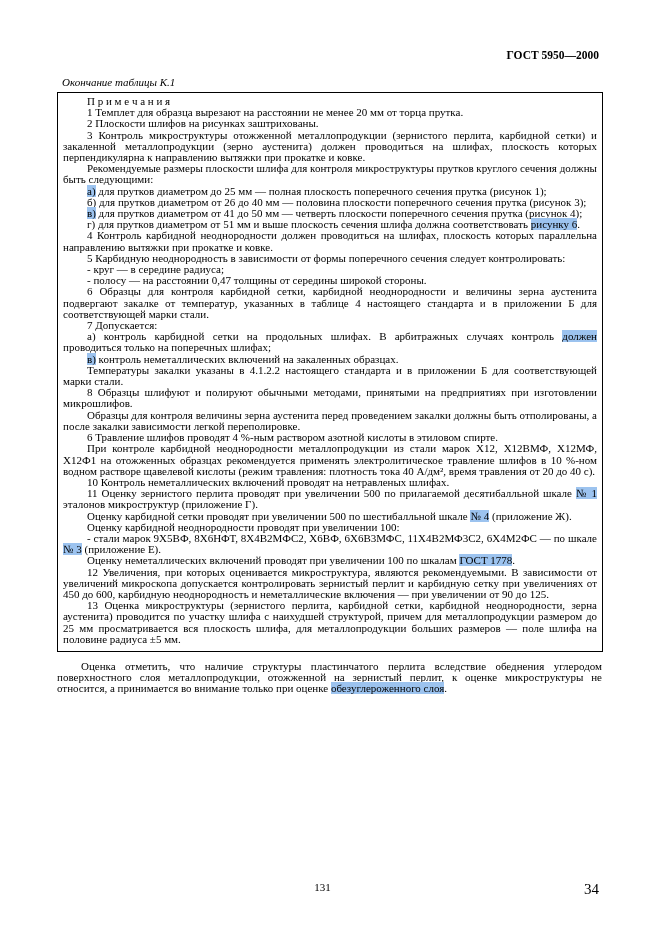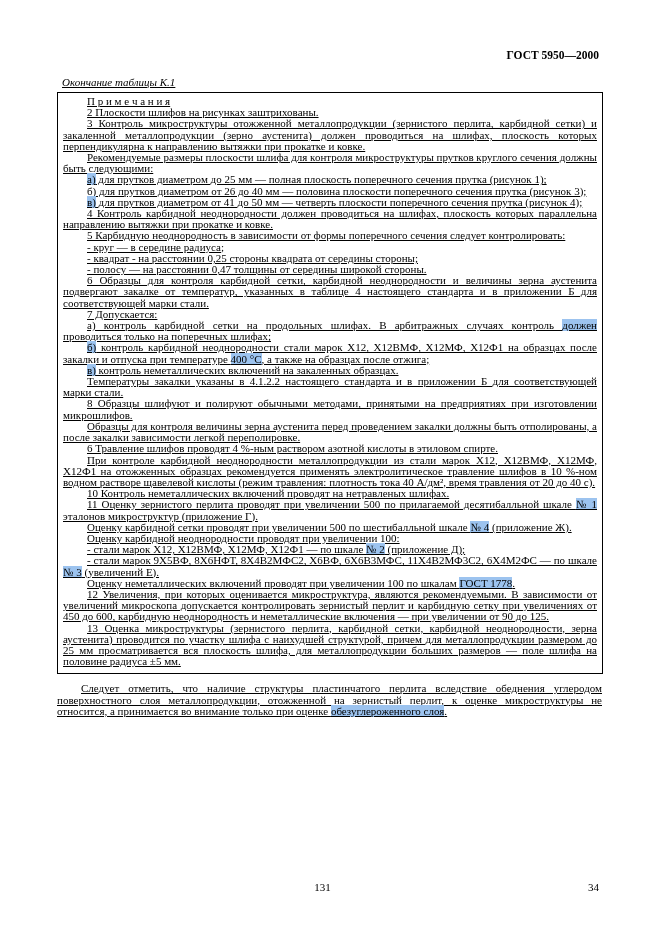--- a/index.html
+++ b/index.html
@@ -9,21 +9,21 @@
     color: #000000;
     font-family: "Liberation Serif", "DejaVu Serif", serif;
     position: relative;
     overflow: hidden;
   }
   .header {
     position: absolute; top: 24px; right: 62px;
     font-weight: 700; font-size: 11.5px; margin-top: 25px;
   }
   .content {
-    position: absolute; top: 76px; left: 57px; width: 546px; text-decoration: underline;
+    position: absolute; top: 76px; left: 57px; width: 546px;
   }
   .caption {
     font-style: italic; font-size: 11px;
     margin: 0 0 4px 5px;
   }
   .notes-box {
     border: 1px solid #000;
     padding: 3px 5px 6px 5px;
     box-sizing: border-box;
   }
@@ -35,64 +35,63 @@
     margin: 0;
   }
   .closing { margin-top: 9px; padding: 0 1px 0 0; }
   .hl { background: var(--hl-color, #9cc3ef); }
   .footer-center {
     position: absolute; top: 881px; left: 0; right: 16px;
     text-align: center; font-size: 11px;
   }
   .footer-right {
     position: absolute; top: 881px; right: 62px;
-    font-size: 11px;
+    font-size: 15px;
   }
 </style>
 </head>
 <body>
 
 <div class="header">ГОСТ 5950—2000</div>
 
 <div class="content">
   <div class="caption">Окончание таблицы К.1</div>
   <div class="notes-box">
     <div>
         <div class="para"><span>П р и м е ч а н и я</span></div>
+        <div class="para"><span>1 Темплет для образца вырезают на расстоянии не менее 20 мм от торца прутка.</span></div>
         <div class="para"><span>2 Плоскости шлифов на рисунках заштрихованы.</span></div>
         <div class="para"><span>3 Контроль микроструктуры отожженной металлопродукции (зернистого перлита, карбидной сетки) и закаленной металлопродукции (зерно аустенита) должен проводиться на шлифах, плоскость которых перпендикулярна к направлению вытяжки при прокатке и ковке.</span></div>
         <div class="para"><span>Рекомендуемые размеры плоскости шлифа для контроля микроструктуры прутков круглого сечения должны быть следующими:</span></div>
         <div class="para"><span class="hl">а)</span><span> для прутков диаметром до 25 мм — полная плоскость поперечного сечения прутка (рисунок 1);</span></div>
         <div class="para"><span>б) для прутков диаметром от 26 до 40 мм — половина плоскости поперечного сечения прутка (рисунок 3);</span></div>
         <div class="para"><span class="hl">в)</span><span> для прутков диаметром от 41 до 50 мм — четверть плоскости поперечного сечения прутка (рисунок 4);</span></div>
+        <div class="para"><span>г) для прутков диаметром от 51 мм и выше плоскость сечения шлифа должна соответствовать </span><span class="hl">рисунку 6</span><span>.</span></div>
         <div class="para"><span>4 Контроль карбидной неоднородности должен проводиться на шлифах, плоскость которых параллельна направлению вытяжки при прокатке и ковке.</span></div>
         <div class="para"><span>5 Карбидную неоднородность в зависимости от формы поперечного сечения следует контролировать:</span></div>
         <div class="para"><span>- круг — в середине радиуса;</span></div>
-        <div class="para"><span>- квадрат - на расстоянии 0,25 стороны квадрата от середины стороны;</span></div>
         <div class="para"><span>- полосу — на расстоянии 0,47 толщины от середины широкой стороны.</span></div>
         <div class="para"><span>6 Образцы для контроля карбидной сетки, карбидной неоднородности и величины зерна аустенита подвергают закалке от температур, указанных в таблице 4 настоящего стандарта и в приложении Б для соответствующей марки стали.</span></div>
         <div class="para"><span>7 Допускается:</span></div>
         <div class="para"><span>а) контроль карбидной сетки на продольных шлифах. В арбитражных случаях контроль </span><span class="hl">должен</span><span> проводиться только на поперечных шлифах;</span></div>
-        <div class="para"><span class="hl">б)</span><span> контроль карбидной неоднородности стали марок Х12, Х12ВМФ, Х12МФ, Х12Ф1 на образцах после закалки и отпуска при температуре </span><span class="hl">400 °С</span><span>, а также на образцах после отжига;</span></div>
         <div class="para"><span class="hl">в)</span><span> контроль неметаллических включений на закаленных образцах.</span></div>
         <div class="para"><span>Температуры закалки указаны в 4.1.2.2 настоящего стандарта и в приложении Б для соответствующей марки стали.</span></div>
         <div class="para"><span>8 Образцы шлифуют и полируют обычными методами, принятыми на предприятиях при изготовлении микрошлифов.</span></div>
         <div class="para"><span>Образцы для контроля величины зерна аустенита перед проведением закалки должны быть отполированы, а после закалки зависимости легкой переполировке.</span></div>
         <div class="para"><span>6 Травление шлифов проводят 4 %-ным раствором азотной кислоты в этиловом спирте.</span></div>
         <div class="para"><span>При контроле карбидной неоднородности металлопродукции из стали марок Х12, Х12ВМФ, Х12МФ, Х12Ф1 на отожженных образцах рекомендуется применять электролитическое травление шлифов в 10 %-ном водном растворе щавелевой кислоты (режим травления: плотность тока 40 А/дм², время травления от 20 до 40 с).</span></div>
         <div class="para"><span>10 Контроль неметаллических включений проводят на нетравленых шлифах.</span></div>
         <div class="para"><span>11 Оценку зернистого перлита проводят при увеличении 500 по прилагаемой десятибалльной шкале </span><span class="hl">№ 1</span><span> эталонов микроструктур (приложение Г).</span></div>
         <div class="para"><span>Оценку карбидной сетки проводят при увеличении 500 по шестибалльной шкале </span><span class="hl">№ 4</span><span> (приложение Ж).</span></div>
         <div class="para"><span>Оценку карбидной неоднородности проводят при увеличении 100:</span></div>
-        <div class="para"><span>- стали марок Х12, Х12ВМФ, Х12МФ, Х12Ф1 — по шкале </span><span class="hl">№ 2</span><span> (приложение Д);</span></div>
-        <div class="para"><span>- стали марок 9Х5ВФ, 8Х6НФТ, 8Х4В2МФС2, Х6ВФ, 6Х6В3МФС, 11Х4В2МФ3С2, 6Х4М2ФС — по шкале </span><span class="hl">№ 3</span><span> (увеличений Е).</span></div>
+        <div class="para"><span>- стали марок 9Х5ВФ, 8Х6НФТ, 8Х4В2МФС2, Х6ВФ, 6Х6В3МФС, 11Х4В2МФ3С2, 6Х4М2ФС — по шкале </span><span class="hl">№ 3</span><span> (приложение Е).</span></div>
         <div class="para"><span>Оценку неметаллических включений проводят при увеличении 100 по шкалам </span><span class="hl">ГОСТ 1778</span><span>.</span></div>
         <div class="para"><span>12 Увеличения, при которых оценивается микроструктура, являются рекомендуемыми. В зависимости от увеличений микроскопа допускается контролировать зернистый перлит и карбидную сетку при увеличениях от 450 до 600, карбидную неоднородность и неметаллические включения — при увеличении от 90 до 125.</span></div>
         <div class="para"><span>13 Оценка микроструктуры (зернистого перлита, карбидной сетки, карбидной неоднородности, зерна аустенита) проводится по участку шлифа с наихудшей структурой, причем для металлопродукции размером до 25 мм просматривается вся плоскость шлифа, для металлопродукции больших размеров — поле шлифа на половине радиуса ±5 мм.</span></div>
       </div>
   </div>
   <div class="closing">
-      <div class="para"><span>Следует отметить, что наличие структуры пластинчатого перлита вследствие обеднения углеродом поверхностного слоя металлопродукции, отожженной на зернистый перлит, к оценке микроструктуры не относится, а принимается во внимание только при оценке </span><span class="hl">обезуглероженного слоя</span><span>.</span></div>
+      <div class="para"><span>Оценка отметить, что наличие структуры пластинчатого перлита вследствие обеднения углеродом поверхностного слоя металлопродукции, отожженной на зернистый перлит, к оценке микроструктуры не относится, а принимается во внимание только при оценке </span><span class="hl">обезуглероженного слоя</span><span>.</span></div>
     </div>
 </div>
 
 <div class="footer-center">131</div>
 <div class="footer-right">34</div>
 
 </body></html>

